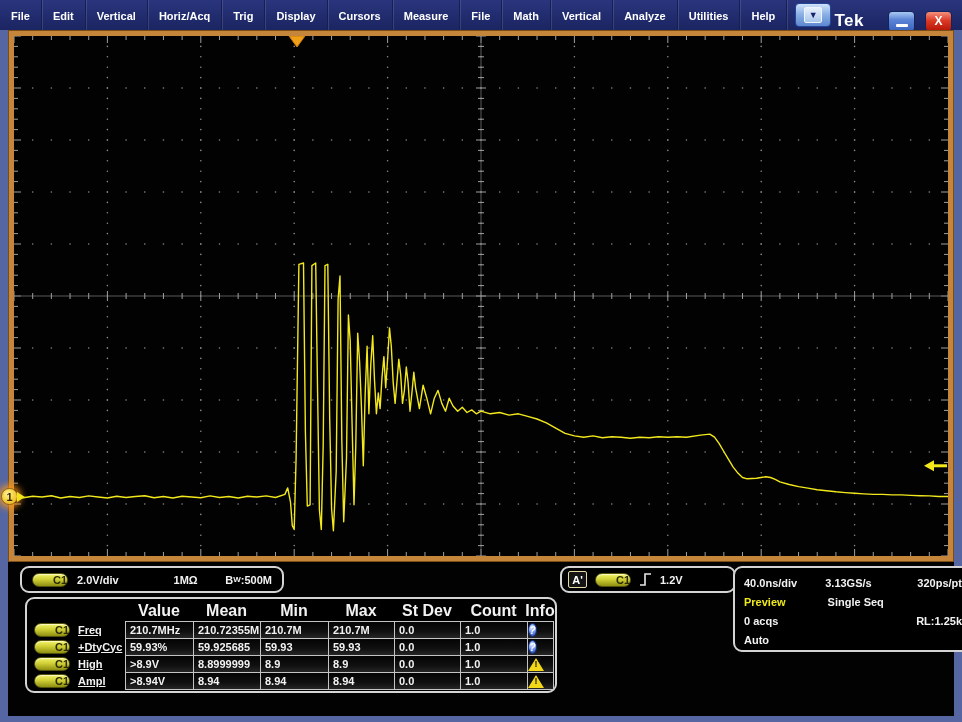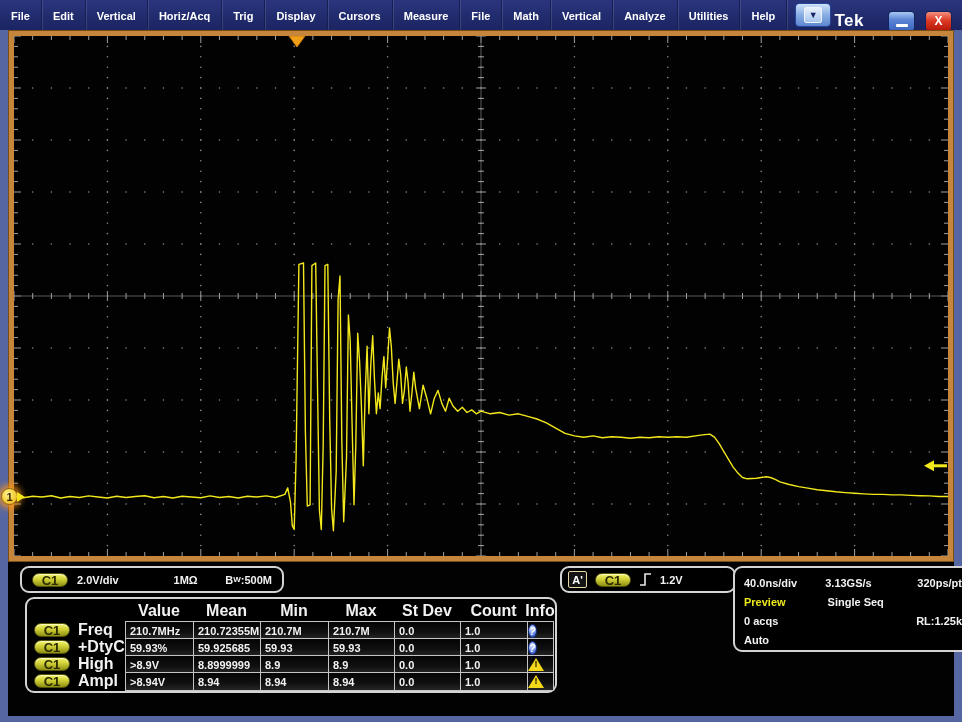--- a/index.html
+++ b/index.html
@@ -66,22 +66,22 @@
   }
   
   #bottom{position:absolute;left:8px;top:562px;width:946px;height:154px;background:#020202;}
   .panel{
     position:absolute;background:#000;border:2px solid #d4d4d4;border-radius:9px;
     color:#f2f2f2;font-weight:bold;font-size:11px;
   }
   .c1badge{
     display:inline-block;width:36px;height:14px;border-radius:8px;flex:0 0 auto;
     background:linear-gradient(180deg,#f4f468 0%,#cfcf36 45%,#8f8f12 100%);
-    border:1px solid #52520a;color:#2b2b00;font-weight:bold;font-size:13px;
-    text-align:center;line-height:13px;
+    border:1px solid #52520a;color:#2b2b00;font-weight:bold;font-size:11px;
+    text-align:right;line-height:13px;
     box-shadow:inset 0 1px 1px rgba(255,255,255,0.65);
   }
   #ch-panel{left:12px;top:4px;width:264px;height:27px;display:flex;align-items:center;gap:9px;padding:0 10px;}
   #ch-panel .bw{margin-left:auto;display:flex;align-items:center;}
   #ch-panel .imp{margin-left:46px;}
   sub{font-size:8px;}
   #trig-panel{left:552px;top:4px;width:176px;height:27px;display:flex;align-items:center;gap:8px;padding:0 6px;}
   .abadge{
     width:19px;height:17px;border:1px solid #e8d8a8;background:#141414;border-radius:2px;
     color:#fff;font-size:11px;font-weight:bold;text-align:center;line-height:16px;
@@ -98,21 +98,21 @@
   .mhead{height:20px;}
   .mhead .hcell{display:flex;align-items:center;justify-content:center;font-size:16px;}
   .mrow{height:17px;}
   .mrow.mhead{height:20px;}
   .cell{
     border:1px solid #c4c4c4;margin:0 -1px -1px 0;padding:0 16px 0 4px;
     background:linear-gradient(180deg,#040404 0%,#101010 60%,#262626 100%);
     display:flex;align-items:center;font-size:11px;overflow:hidden;white-space:nowrap;
   }
   .labcell{display:flex;align-items:center;gap:8px;padding-left:3px;}
-  .labcell .mname{font-size:16px;}
+  .labcell .mname{font-size:11px;text-decoration:underline;}
   .icell{justify-content:center;padding-left:0;}
   .qicon{
     width:14px;height:14px;border-radius:50%;
     background:radial-gradient(circle at 38% 30%,#dce9ff 0%,#7d9ef0 45%,#2546b4 100%);
     border:1px solid #16307e;color:#fff;font-size:10px;font-weight:bold;font-style:italic;
     text-align:center;line-height:13px;
   }
   .wicon{position:relative;width:16px;height:13px;}
   .wicon .tri{
     position:absolute;left:0;top:0;width:0;height:0;

